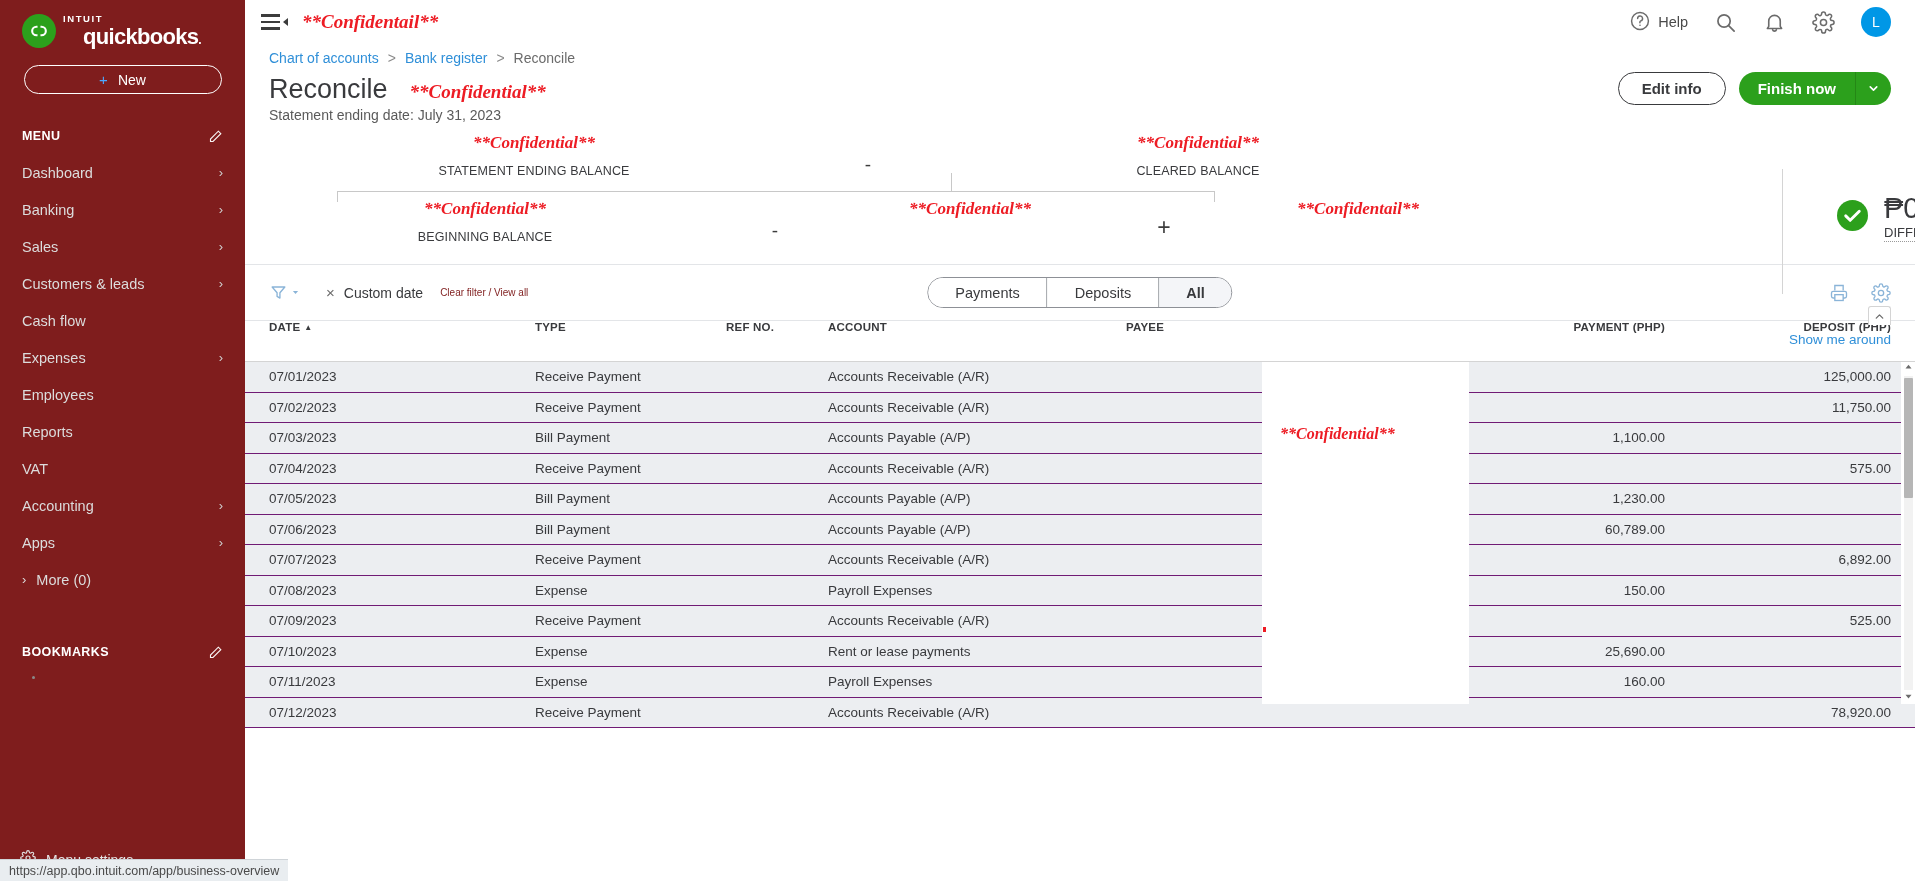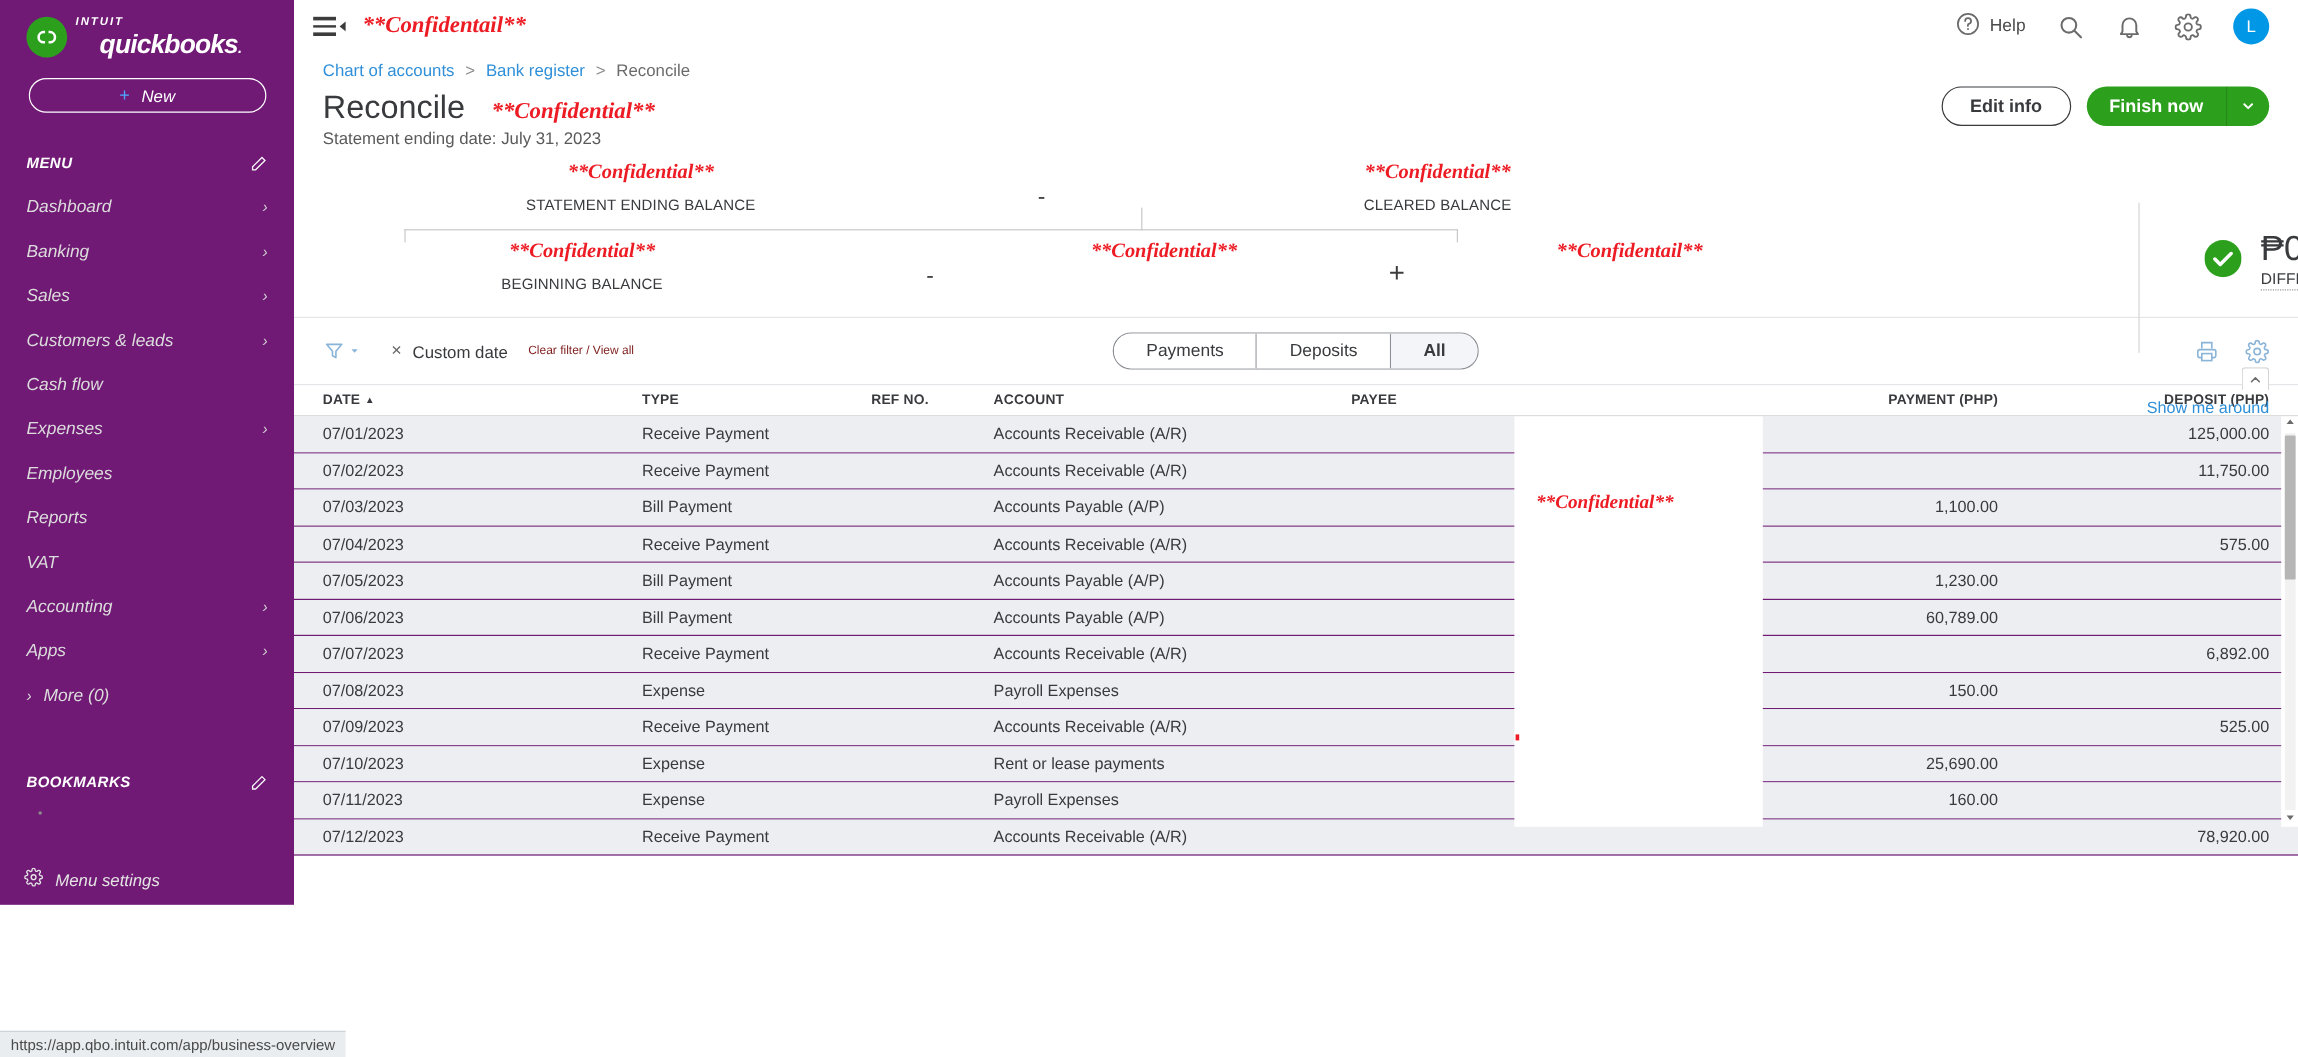--- a/index.html
+++ b/index.html
@@ -6,27 +6,26 @@
   html, body {
     width: 1915px; height: 881px;
     font-family: "Liberation Sans", sans-serif;
     background: #ffffff;
     overflow: hidden;
   }
   #app { position: relative; width: 1915px; height: 881px; display: flex; }
 
   
   .sidebar {
-    width: 245px; height: 754px;
-    background: #701a75;
+    width: 245px; height: 881px;
+    background: #7f1d1d;
     color: #e4e4e4;
     flex: 0 0 245px;
     position: relative;
     overflow: hidden;
-    font-style: italic;
   }
   .logo-wrap { padding: 14px 0 0 22px; display: flex; align-items: center; gap: 7px; }
   .logo-circle {
     width: 34px; height: 34px; border-radius: 50%;
     background: #2ca01c; display: flex; align-items: center; justify-content: center;
     flex: 0 0 34px;
   }
   .logo-circle svg { display: block; }
   .logo-text { display: flex; flex-direction: column; line-height: 1; }
   .logo-intuit { font-size: 9.5px; font-weight: bold; letter-spacing: 1.6px; color: #fff; margin-bottom: 2px; }
@@ -172,21 +171,21 @@
     border-right: 1.2px solid #8d9096;
   }
   .seg:last-child { border-right: none; }
   .seg.active { background: #f4f5f8; font-weight: bold; }
 
   .toolbar-right { margin-left: auto; display: flex; align-items: center; gap: 22px; }
 
   
   .table-wrap { position: relative; }
   .thead {
-    display: flex; align-items: center; height: 27px;
+    display: flex; align-items: flex-start; height: 42px;
     border-top: 1px solid #e3e5e8; border-bottom: 1px solid #d4d4d4;
     font-size: 11.5px; font-weight: bold; color: #393a3d; letter-spacing: .2px;
     padding: 0 24px; background: #fff;
   }
   .tbody { font-size: 13.5px; color: #393a3d; }
   .trow {
     display: flex; align-items: center; height: 30.5px;
     padding: 0 24px; background: #eceef1; border-bottom: 1px solid #701a75;
   }
   .c-date { width: 266px; flex: 0 0 266px; }

